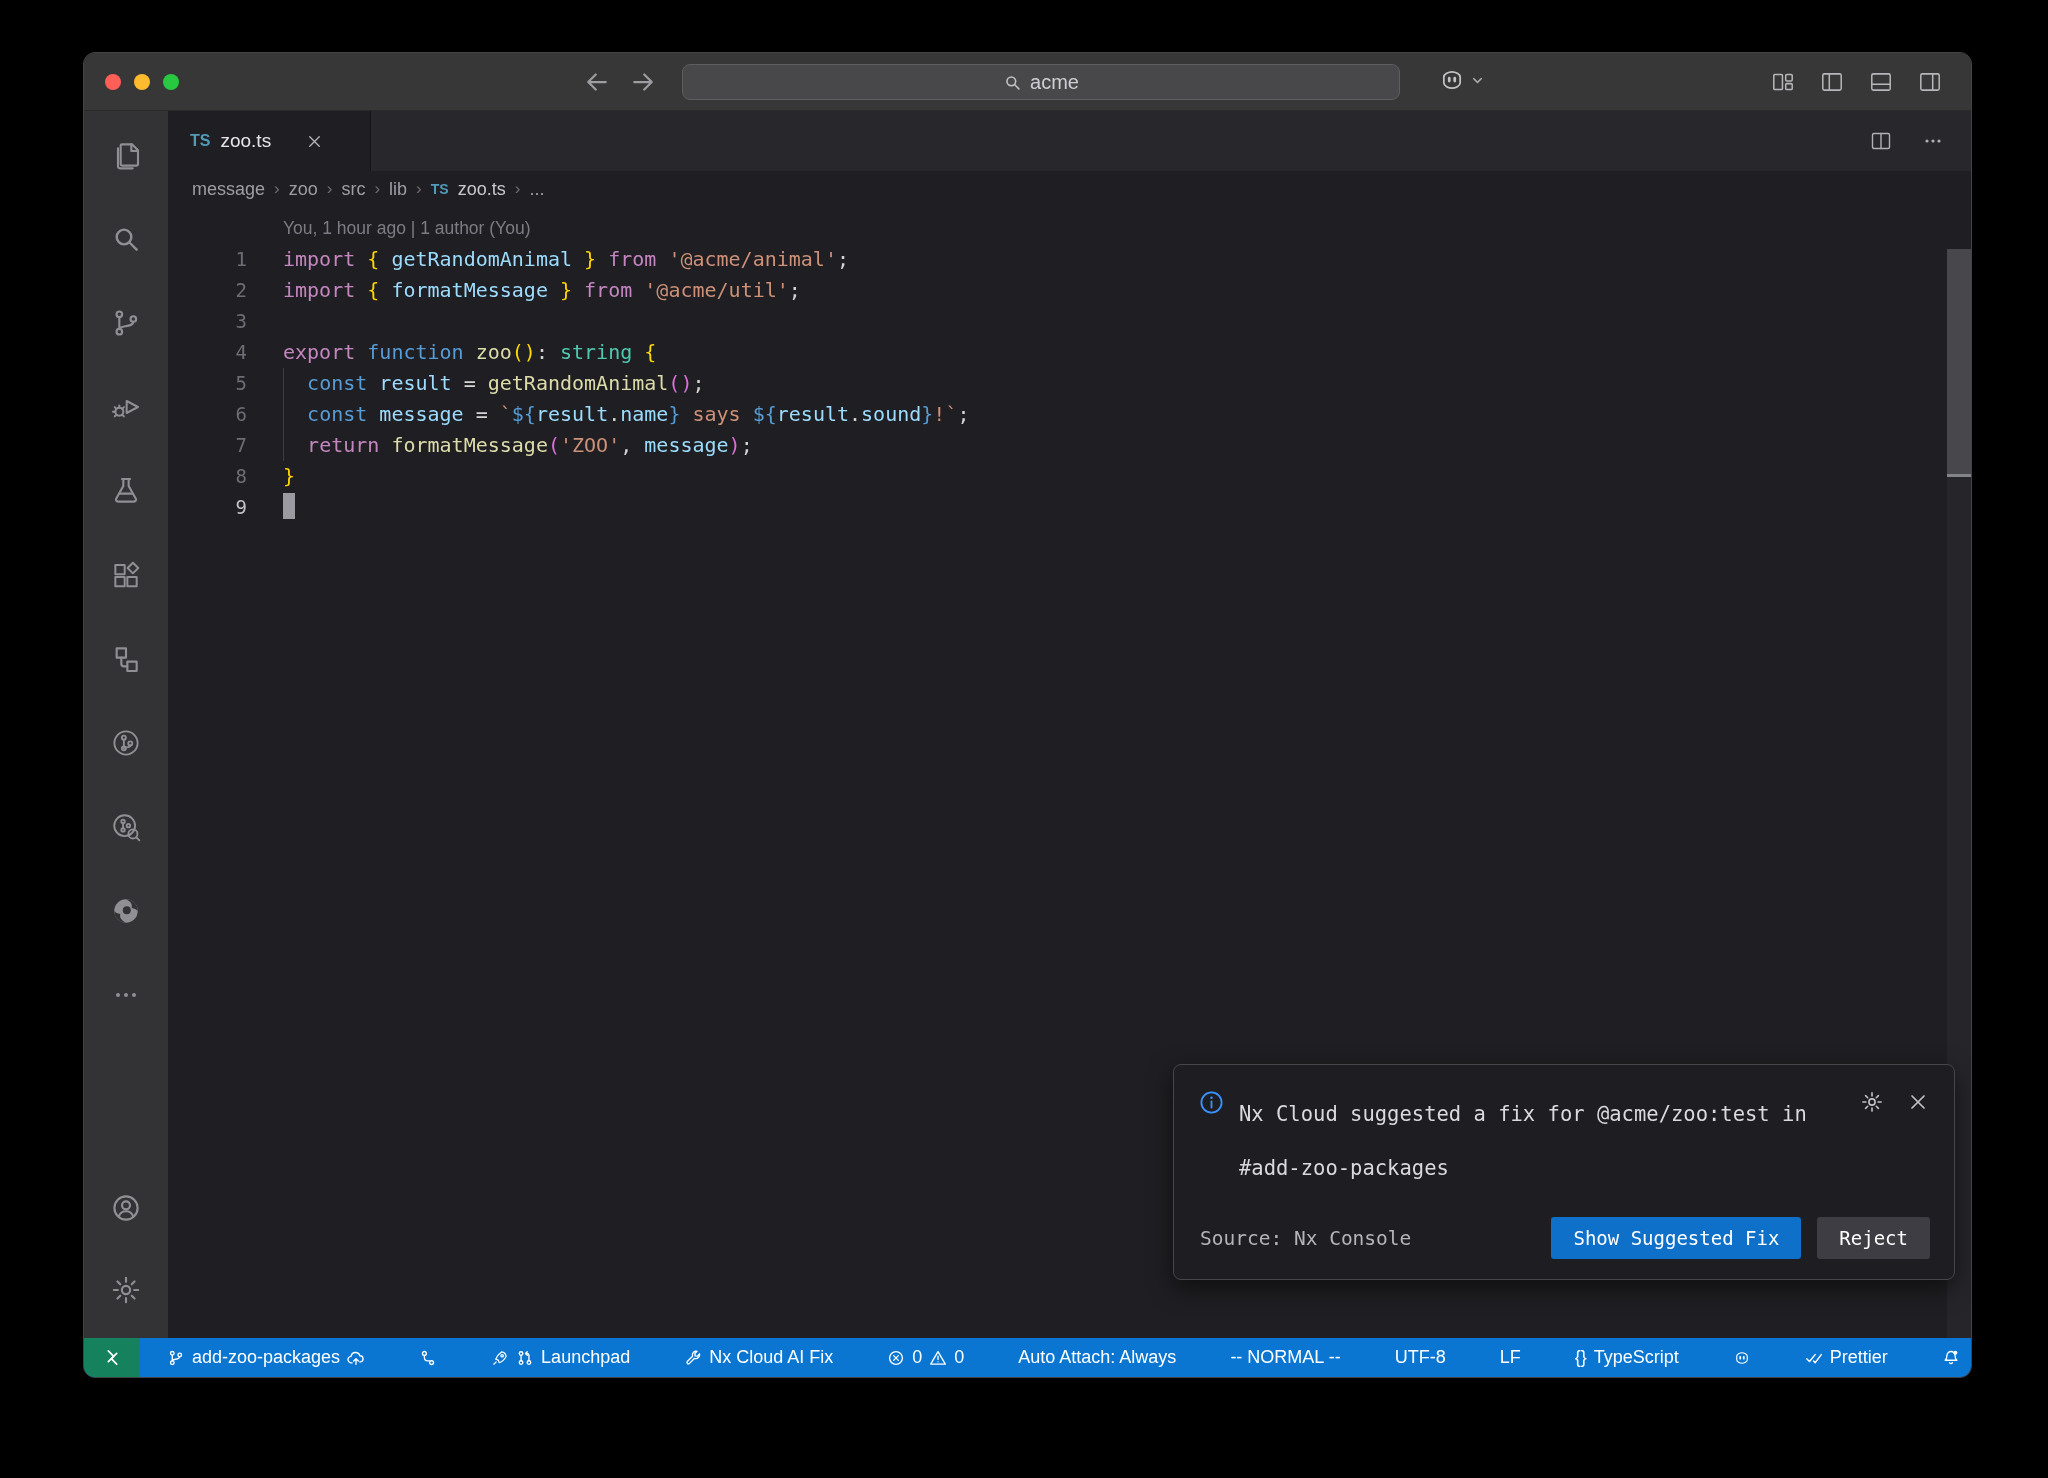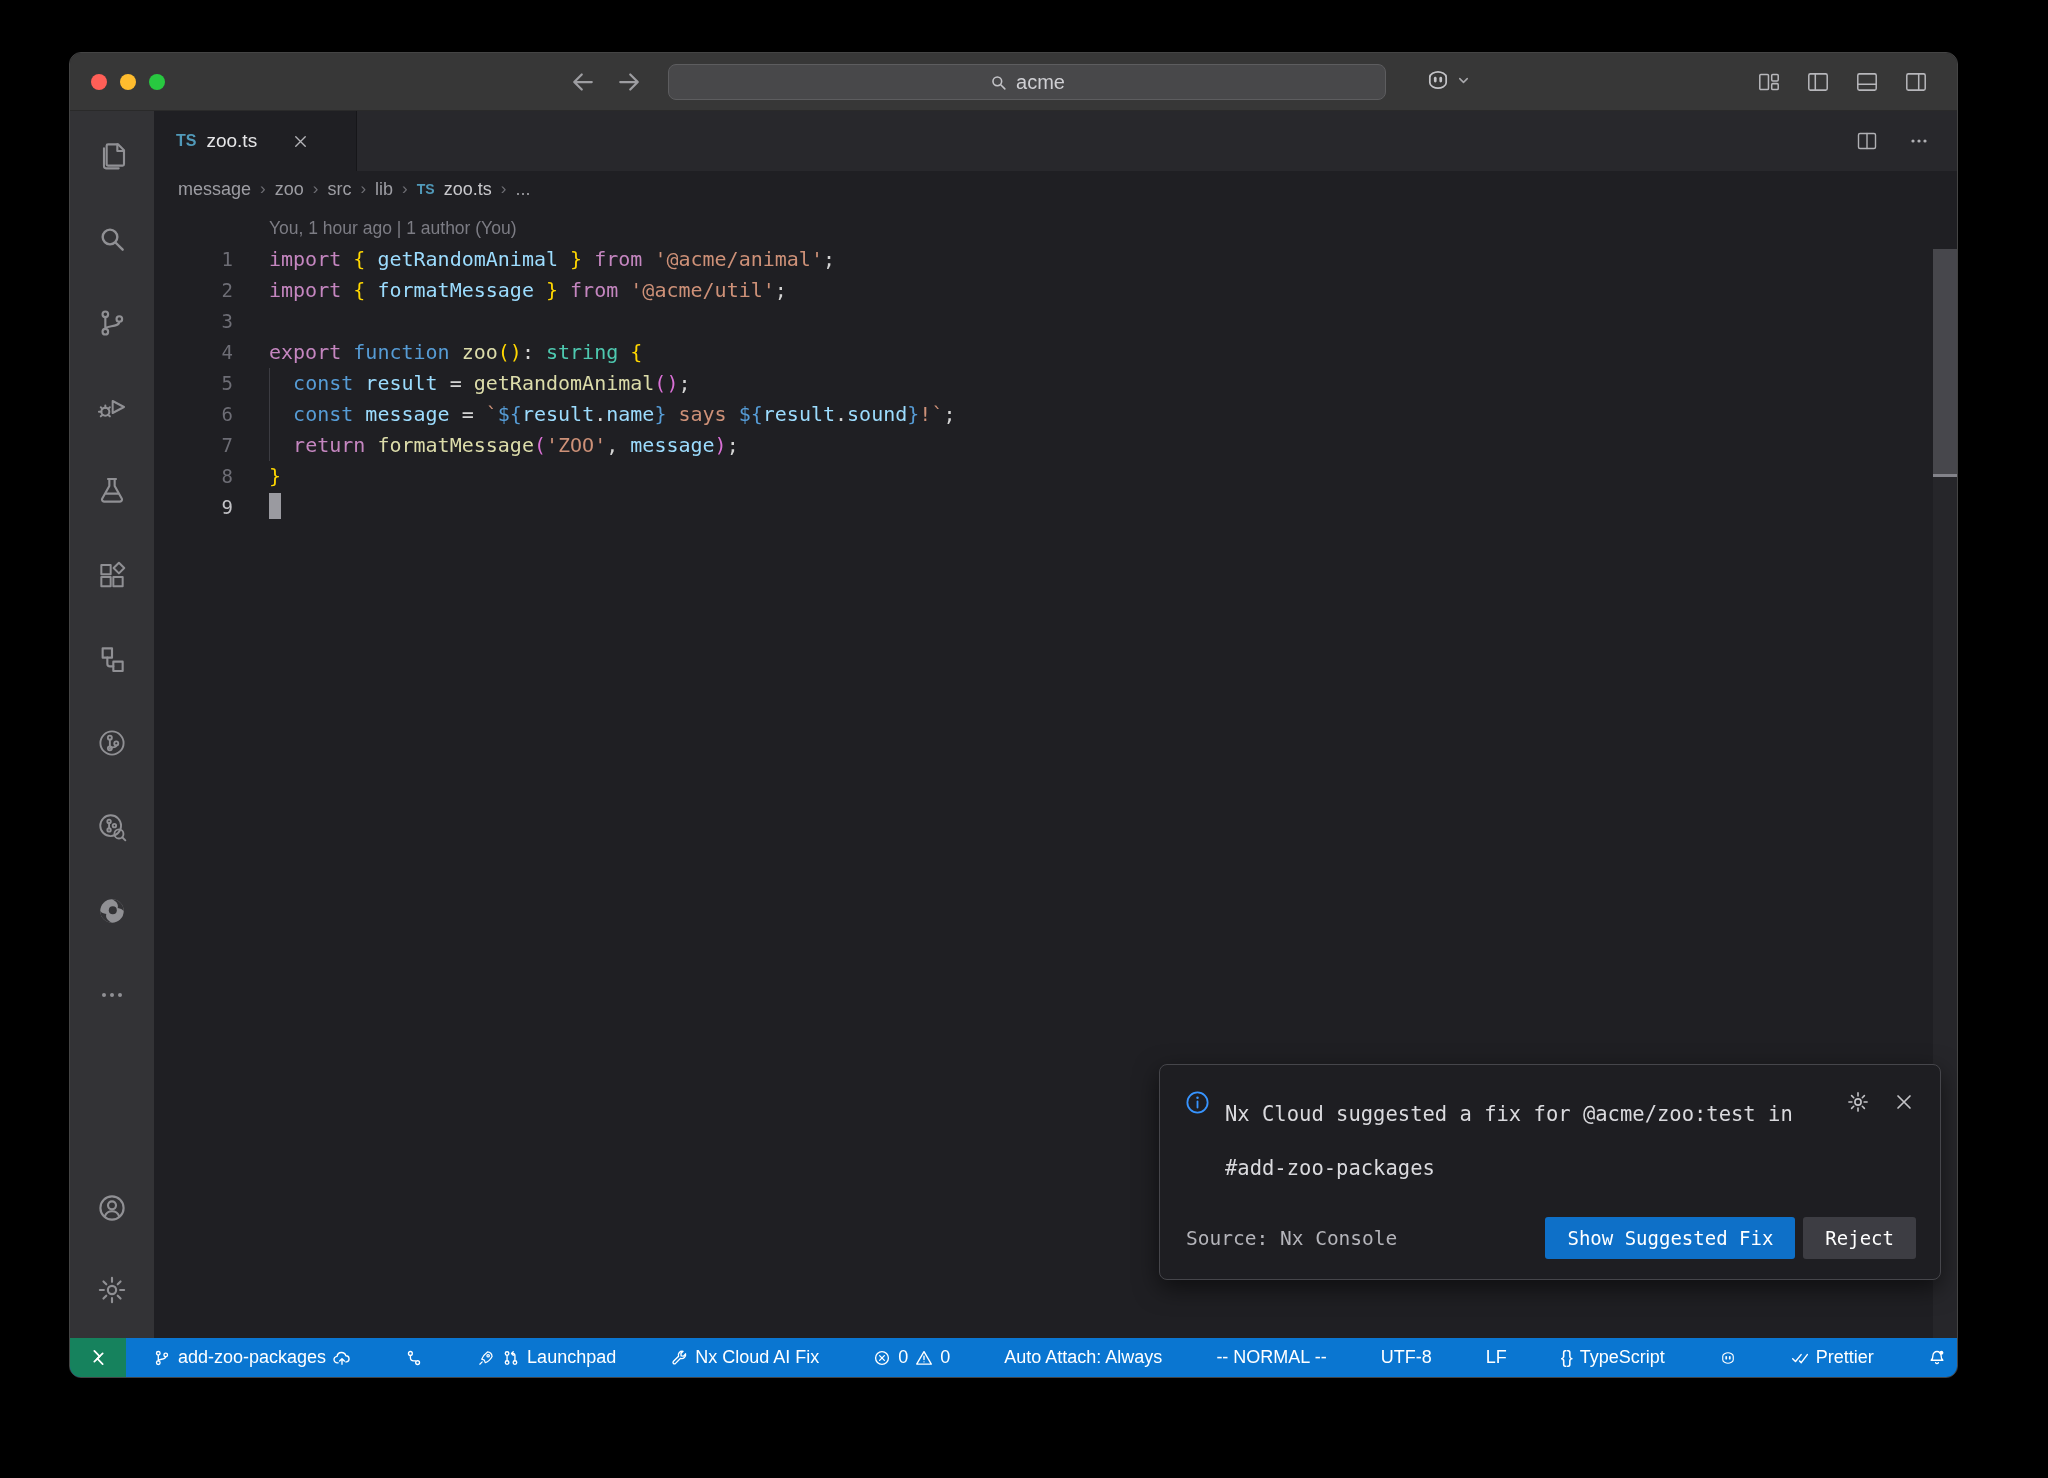--- a/index.html
+++ b/index.html
@@ -1,19 +1,19 @@
 <!DOCTYPE html>
 <html style="--titlebar-bg: #373737; --activitybar-bg: #333336; --tabstrip-bg: #28282C; --editor-bg: #1F1F23; --statusbar-bg: #0A76D1; --remote-bg: #16825D; --button-primary-bg: #0E70C8; --button-secondary-bg: #3D3D43; --info-blue: #3794FF; --ts-icon-blue: #519ABA; --traffic-red: #FF5F57; --traffic-yellow: #FEBC2E; --traffic-green: #28C840; --syntax-keyword: #C586C0; --syntax-storage: #569CD6; --syntax-variable: #9CDCFE; --syntax-function: #DCDCAA; --syntax-string: #CE9178; --syntax-type: #4EC9B0; --syntax-bracket-gold: #FFD700; --syntax-bracket-pink: #DA70D6; --syntax-template: #569CD6; --syntax-plain: #D4D4D4;"><head>
 <meta charset="utf-8">
 <style>
   html,body{margin:0;padding:0;background:#000;}
   body{width:2048px;height:1478px;overflow:hidden;font-family:"Liberation Sans",sans-serif;-webkit-font-smoothing:antialiased;}
   *{box-sizing:border-box;}
 
-  .window{position:absolute;left:69px;top:52px;width:1889px;height:1326px;border-radius:12px;overflow:hidden;
+  .window{position:absolute;left:83px;top:52px;width:1889px;height:1326px;border-radius:12px;overflow:hidden;
     background:var(--editor-bg);border:1px solid #444;display:flex;flex-direction:column;box-shadow:0 24px 70px rgba(0,0,0,.7);}
 
   
   .titlebar{height:58px;flex:0 0 58px;background:var(--titlebar-bg);position:relative;display:flex;align-items:center;border-bottom:1px solid #2a2a2a;}
   .traffic{display:flex;gap:13px;margin-left:21px;}
   .traffic span{width:16px;height:16px;border-radius:50%;display:block;}
   .nav-arrows{position:absolute;left:498px;display:flex;gap:16px;}
   .nav-arrows .icon{width:30px;height:30px;color:#9d9da1;}
   .cmd-center{position:absolute;left:598px;top:11px;width:718px;height:36px;background:#48484a;border:1px solid #5d5d5f;border-radius:8px;
     display:flex;align-items:center;justify-content:center;color:#cfcfd3;font-size:20px;gap:8px;}
@@ -72,21 +72,21 @@
   
   .toast{position:absolute;right:16px;bottom:58px;width:782px;background:#1e1e22;border:1px solid #46464b;border-radius:8px;
     padding:22px 24px 20px 24px;box-shadow:0 8px 24px rgba(0,0,0,.55);z-index:5;}
   .toast-row1{display:flex;align-items:flex-start;}
   .toast .info{width:27px;height:27px;color:var(--info-blue);flex:0 0 auto;margin-top:2px;}
   .toast-msg{flex:1;margin:0 14px;max-width:585px;color:#dadade;font-size:20.5px;line-height:54px;}
   .toast-tools{display:flex;gap:22px;margin-left:auto;align-items:center;margin-top:3px;}
   .toast-tools .icon{width:24px;height:24px;color:#c3c3c7;}
   .toast-row2{display:flex;align-items:center;margin-top:22px;}
   .toast-source{color:#b4b4ba;font-size:19.5px;margin-left:2px;}
-  .toast-btns{margin-left:auto;display:flex;gap:8px;}
+  .toast-btns{margin-left:auto;display:flex;gap:16px;}
   .btn{border:none;font-size:19px;padding:10px 22px;border-radius:3px;color:#fff;font-family:inherit;}
   .btn-primary{background:var(--button-primary-bg);}
   .btn-secondary{background:var(--button-secondary-bg);}
 
   
   .statusbar{height:39px;flex:0 0 39px;background:var(--statusbar-bg);display:flex;align-items:stretch;color:#fff;font-size:18px;}
   .sb-item{display:flex;align-items:center;gap:7px;padding:0 27px;white-space:nowrap;}
   .sb-item .icon{width:18px;height:18px;display:block;}
   .sb-remote{background:var(--remote-bg);width:56px;justify-content:center;padding:0;}
   .sb-remote .icon{width:19px;height:19px;}

